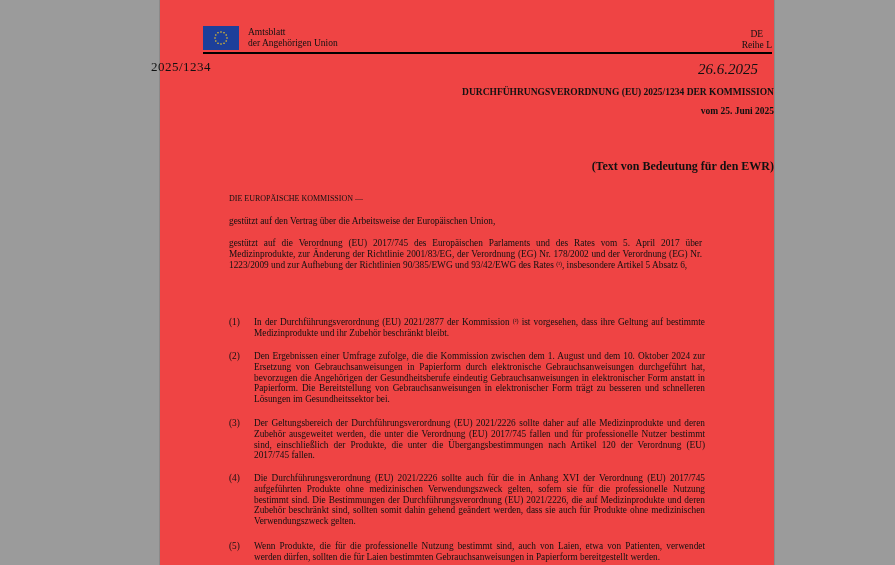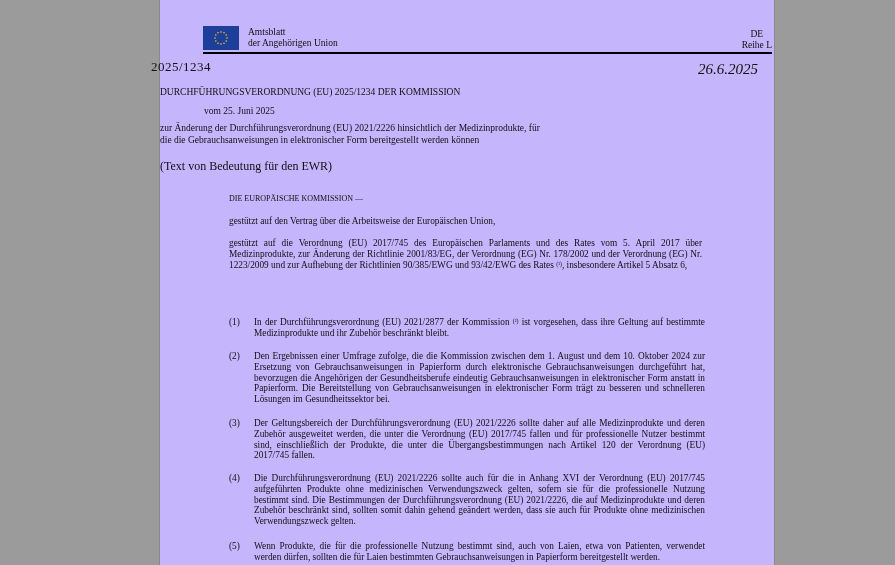--- a/index.html
+++ b/index.html
@@ -1,29 +1,29 @@
 <!DOCTYPE html>
 <html><head>
 <meta charset="utf-8">
 <style>
   html, body { margin:0; padding:0; }
   body { width:895px; height:565px; background:#9b9b9b; overflow:hidden; position:relative; font-family:"Liberation Serif","DejaVu Serif",serif; color:#111; }
-  .page { position:absolute; left:159px; top:0; width:614px; height:565px; background:#c4b5fd; border-left:1px solid #8a8a8a; border-right:1px solid #8a8a8a; }
+  .page { position:absolute; left:159px; top:0; width:614px; height:565px; background:#ef4444; border-left:1px solid #8a8a8a; border-right:1px solid #8a8a8a; }
   .hdr { position:absolute; left:43px; top:26px; width:555px; height:25px; }
   .flag { position:absolute; left:0; top:0; width:36px; height:24px; background:#1d3f9a; }
   .flag svg { width:36px; height:24px; display:block; }
   .ojtitle { position:absolute; left:45px; top:1px; font-size:9.5px; line-height:11px; }
   .ojright { position:absolute; right:-14px; top:3px; font-size:9.5px; line-height:11px; text-align:center; }
   .rule { position:absolute; left:43px; top:52px; width:569px; height:2px; background:#000; }
   .docnum { position:absolute; left:0; width:614px; top:59px; text-align:left; font-size:13px; letter-spacing:0.5px; padding-left:-20px; }
   .docnum span { position:relative; left:-9px; }
   .date { position:absolute; right:16px; top:61px; font-size:15px;font-style:italic; }
-  .title { position:absolute; left:0; width:614px; text-align:left; font-weight:normal; font-size:9.5px; }
+  .title { position:absolute; left:0; width:614px; text-align:right; font-weight:bold; font-size:9.5px; }
   .t1 { top:87px; }
-  .t2 { top:106px;padding-left:44px; }
+  .t2 { top:106px; }
   .t3 { top:122px; line-height:12px; }
   .t4 { top:159px; font-size:12px; }
   .body { position:absolute; left:69px; width:473px; font-size:9.3px; line-height:10.8px; text-align:justify; }
   .small-caps { font-size:8px; }
   .rec { position:absolute; left:69px; width:476px; font-size:9.3px; line-height:10.8px; }
   .rec .num { position:absolute; left:0; top:0; }
   .rec .txt { margin-left:25px; text-align:justify; }
   sup { font-size:6px; vertical-align:top; line-height:8px; }
 </style>
 </head>
@@ -60,24 +60,20 @@
       <div>Reihe L</div>
     </div>
   </div>
   <div class="rule"></div>
 
   <div class="docnum"><span>2025/1234</span></div>
   <div class="date">26.6.2025</div>
 
   <div class="title t1">DURCHFÜHRUNGSVERORDNUNG (EU) 2025/1234 DER KOMMISSION</div>
   <div class="title t2">vom 25. Juni 2025</div>
-  <div class="title t3">
-    <div>zur Änderung der Durchführungsverordnung (EU) 2021/2226 hinsichtlich der Medizinprodukte, für</div>
-    <div>die die Gebrauchsanweisungen in elektronischer Form bereitgestellt werden können</div>
-  </div>
   <div class="title t4">(Text von Bedeutung für den EWR)</div>
 
   <div class="body" style="top:216px;">gestützt auf den Vertrag über die Arbeitsweise der Europäischen Union,</div>
   <div class="body small-caps" style="top:194px;">DIE EUROPÄISCHE KOMMISSION —</div>
   <div class="body" style="top:238px;">
     <span>gestützt auf die Verordnung (EU) 2017/745 des Europäischen Parlaments und des Rates vom 5. April 2017 über Medizinprodukte, zur Änderung der Richtlinie 2001/83/EG, der Verordnung (EG) Nr. 178/2002 und der Verordnung (EG) Nr. 1223/2009 und zur Aufhebung der Richtlinien 90/385/EWG und 93/42/EWG des Rates </span><sup>(¹)</sup><span>, insbesondere Artikel 5 Absatz 6,</span>
   </div>
 
   <div class="rec" style="top:317px;">
     <span class="num">(1)</span>

